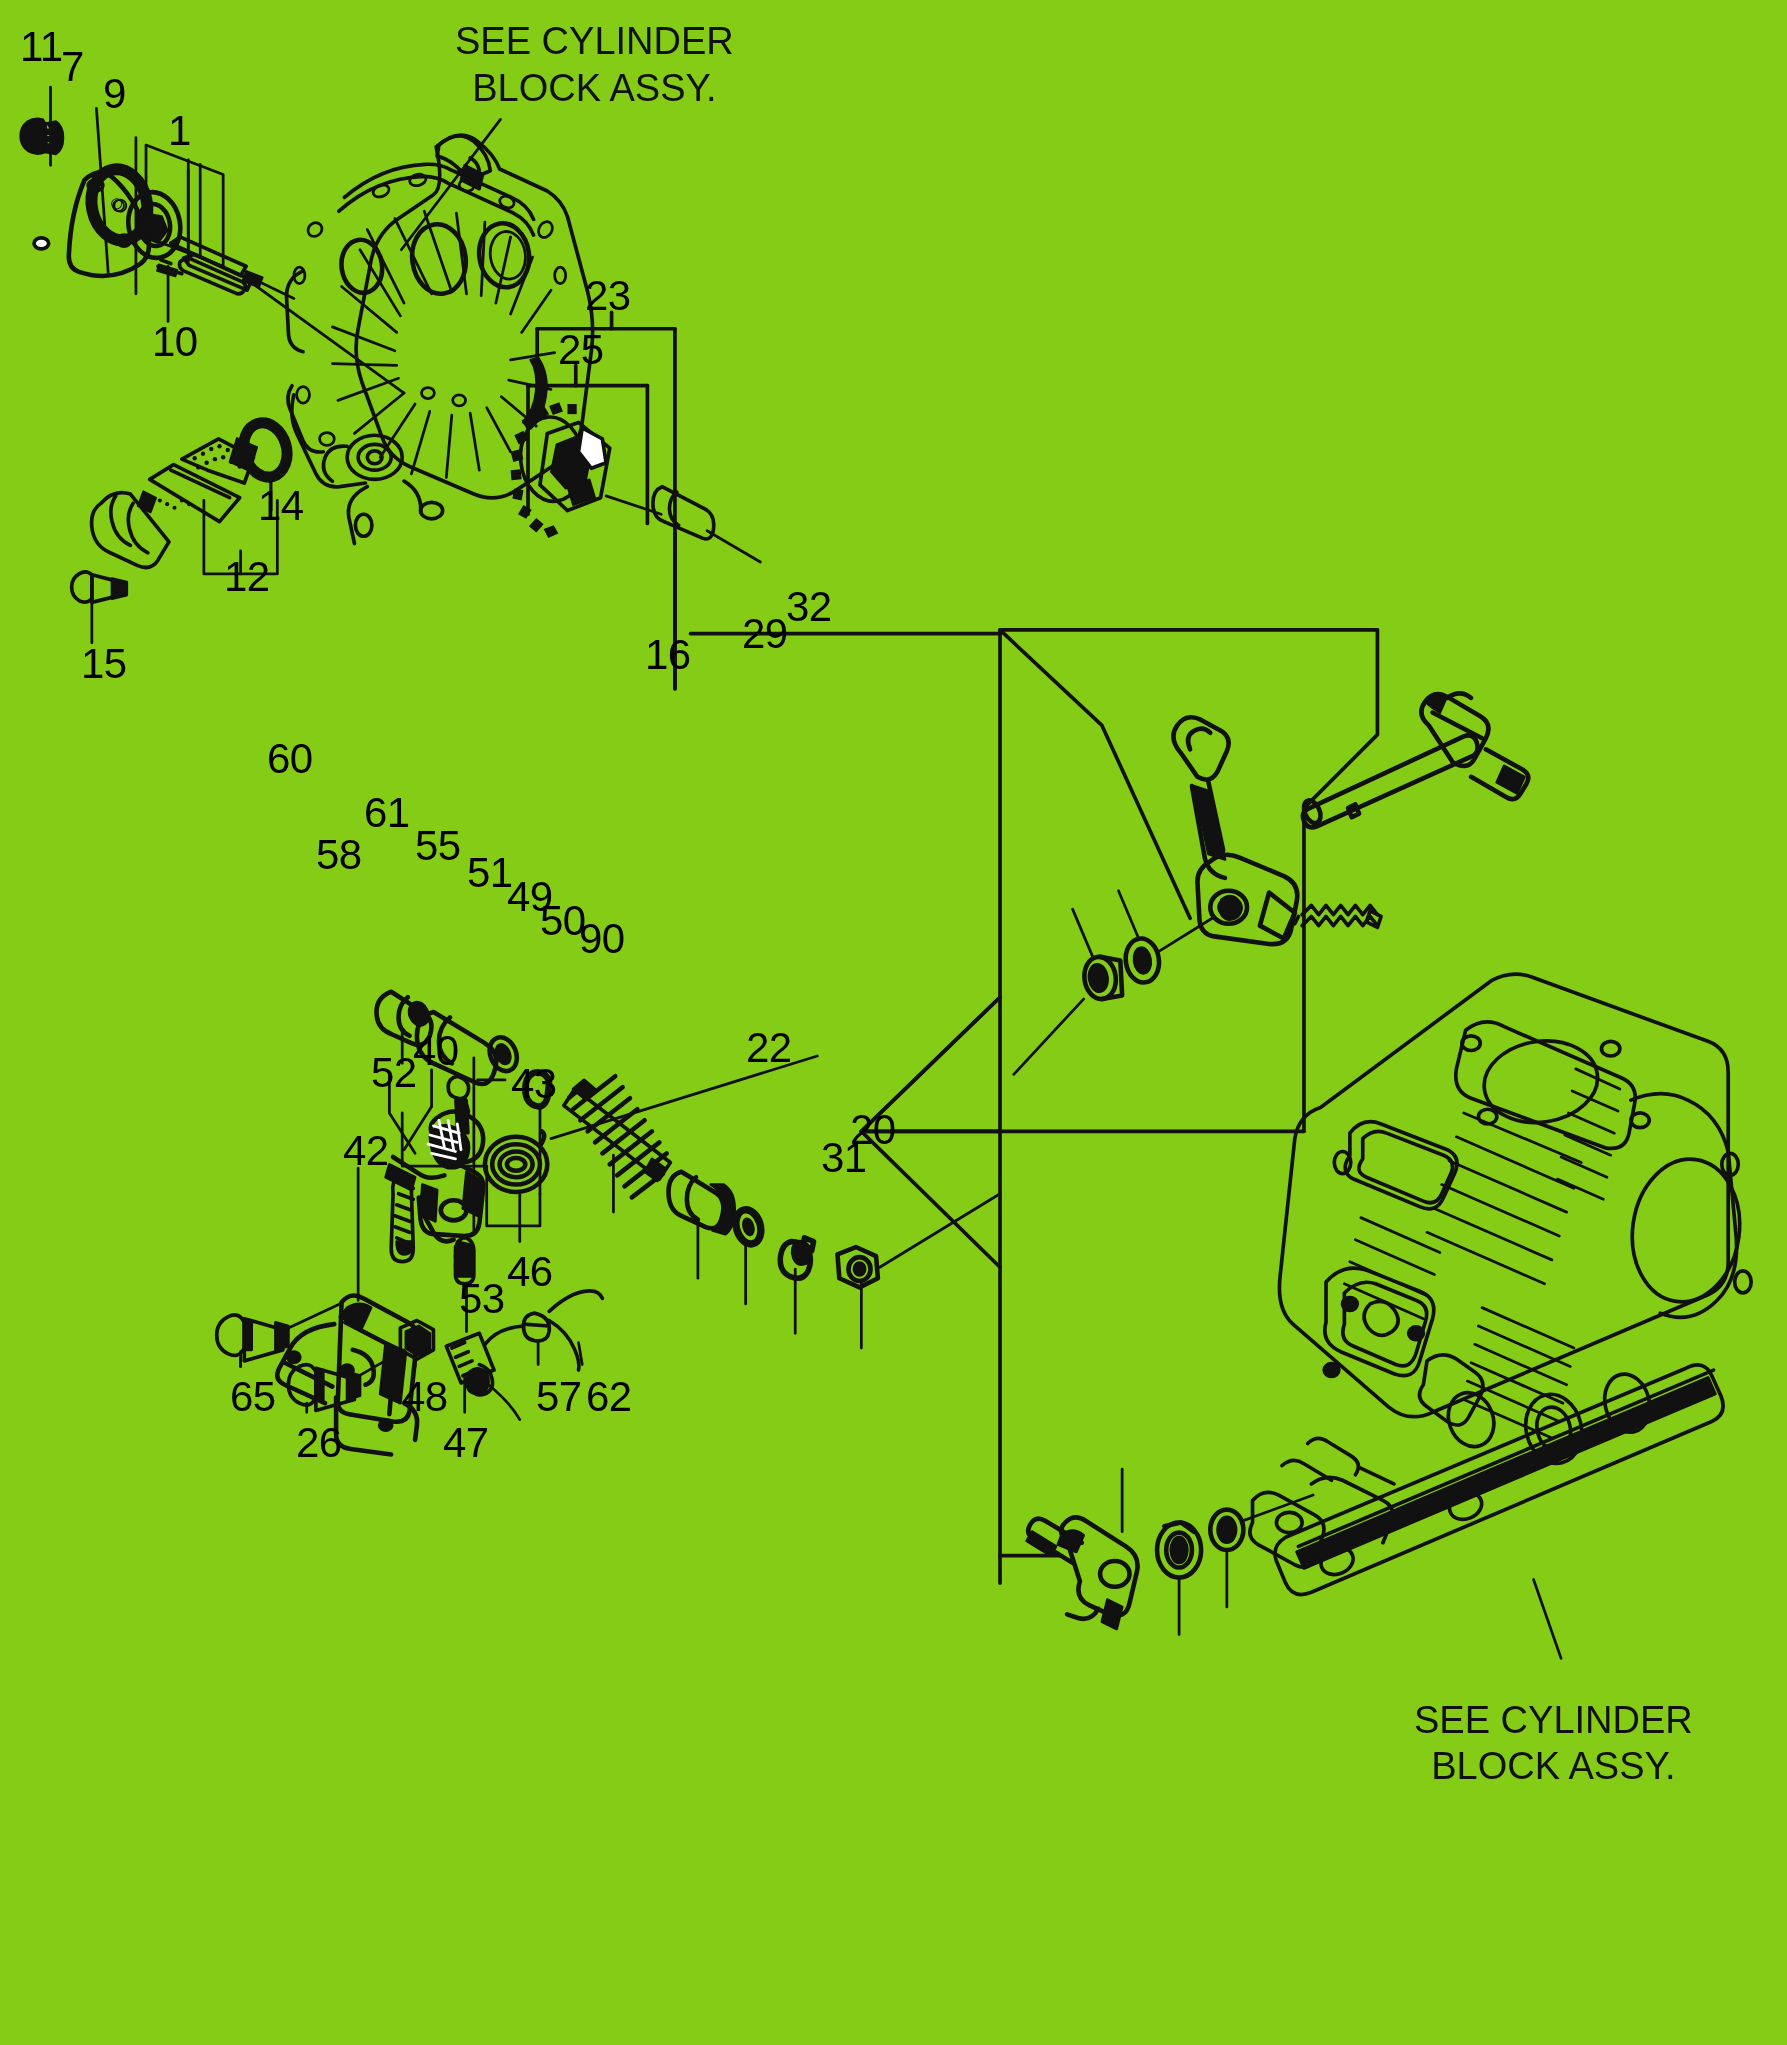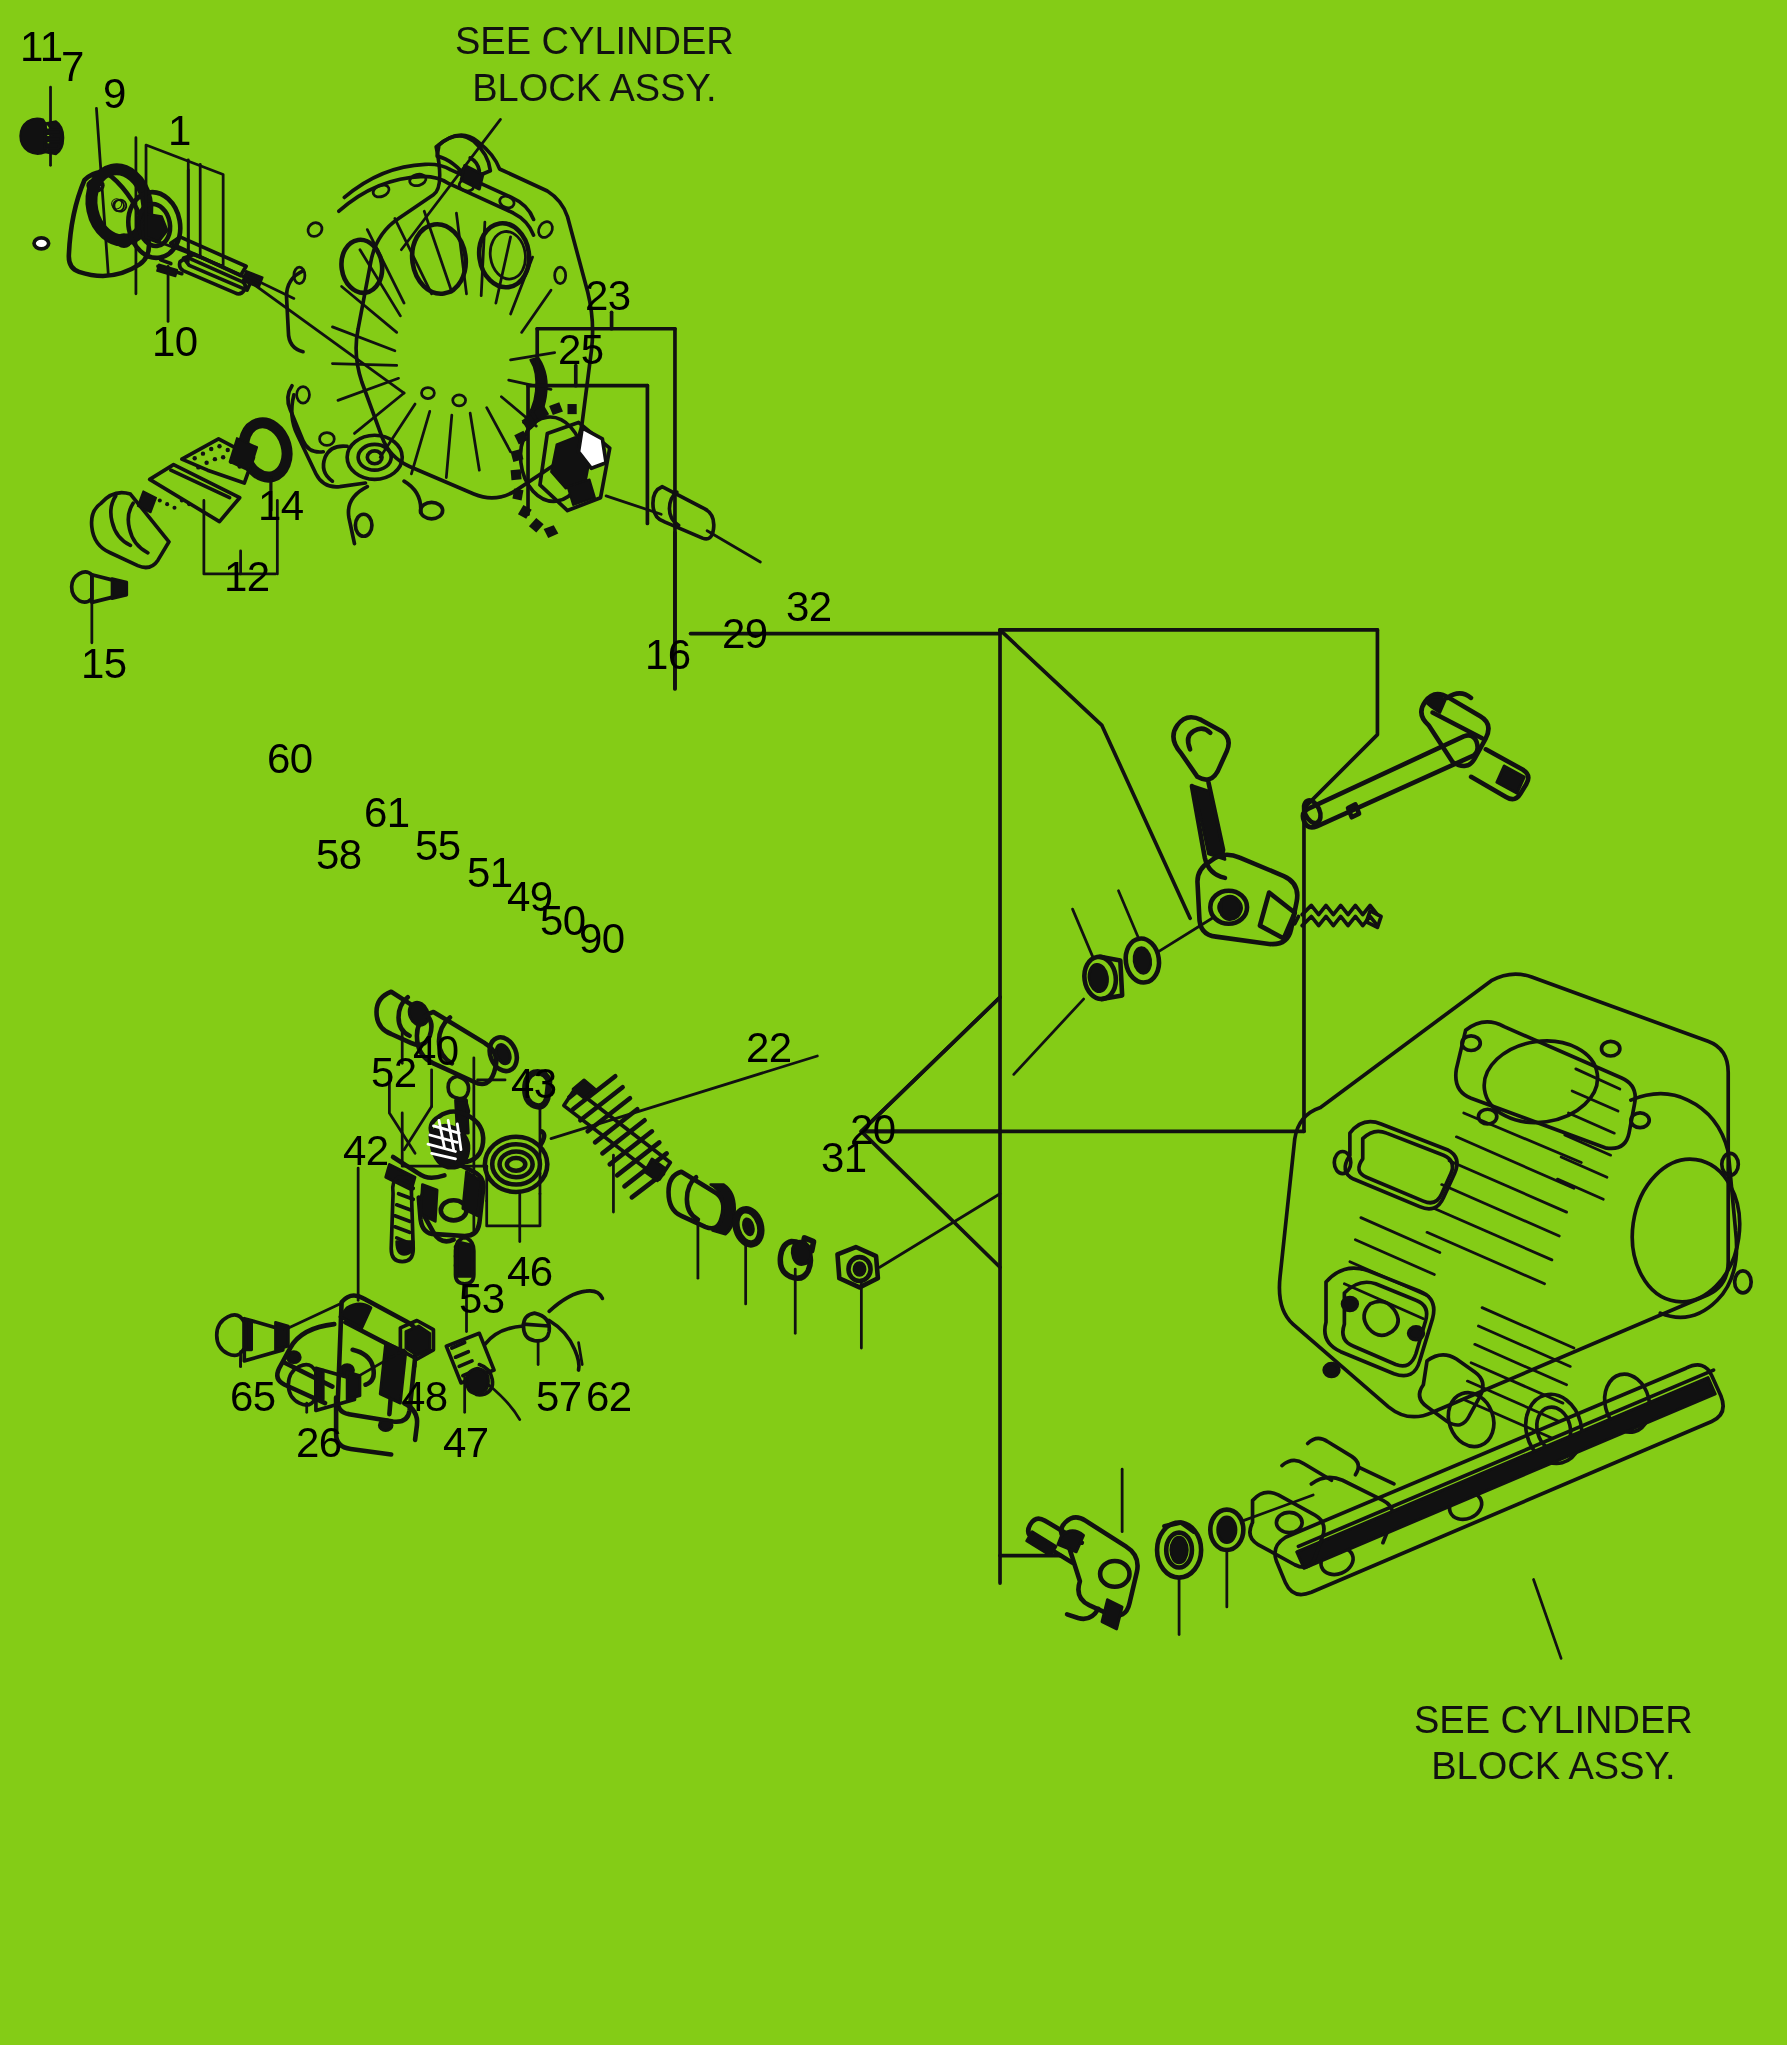--- a/index.html
+++ b/index.html
@@ -687,21 +687,21 @@
       <div class="callout" style="left: 61px; top: 46px;">7</div>
       <div class="callout" style="left: 103px; top: 73px;">9</div>
       <div class="callout" style="left: 168px; top: 110px;">1</div>
       <div class="callout" style="left: 152px; top: 321px;">10</div>
       <div class="callout" style="left: 585px; top: 275px;">23</div>
       <div class="callout" style="left: 558px; top: 329px;">25</div>
       <div class="callout" style="left: 258px; top: 485px;">14</div>
       <div class="callout" style="left: 224px; top: 556px;">12</div>
       <div class="callout" style="left: 81px; top: 643px;">15</div>
       <div class="callout" style="left: 645px; top: 634px;">16</div>
-      <div class="callout" style="left: 722px; top: 613px;">29</div>
+      <div class="callout" style="left: 742px; top: 613px;">29</div>
       <div class="callout" style="left: 786px; top: 586px;">32</div>
       <div class="callout" style="left: 267px; top: 738px;">60</div>
       <div class="callout" style="left: 316px; top: 834px;">58</div>
       <div class="callout" style="left: 364px; top: 792px;">61</div>
       <div class="callout" style="left: 415px; top: 825px;">55</div>
       <div class="callout" style="left: 467px; top: 852px;">51</div>
       <div class="callout" style="left: 507px; top: 876px;">49</div>
       <div class="callout" style="left: 540px; top: 900px;">50</div>
       <div class="callout" style="left: 579px; top: 918px;">90</div>
       <div class="callout" style="left: 746px; top: 1027px;">22</div>

